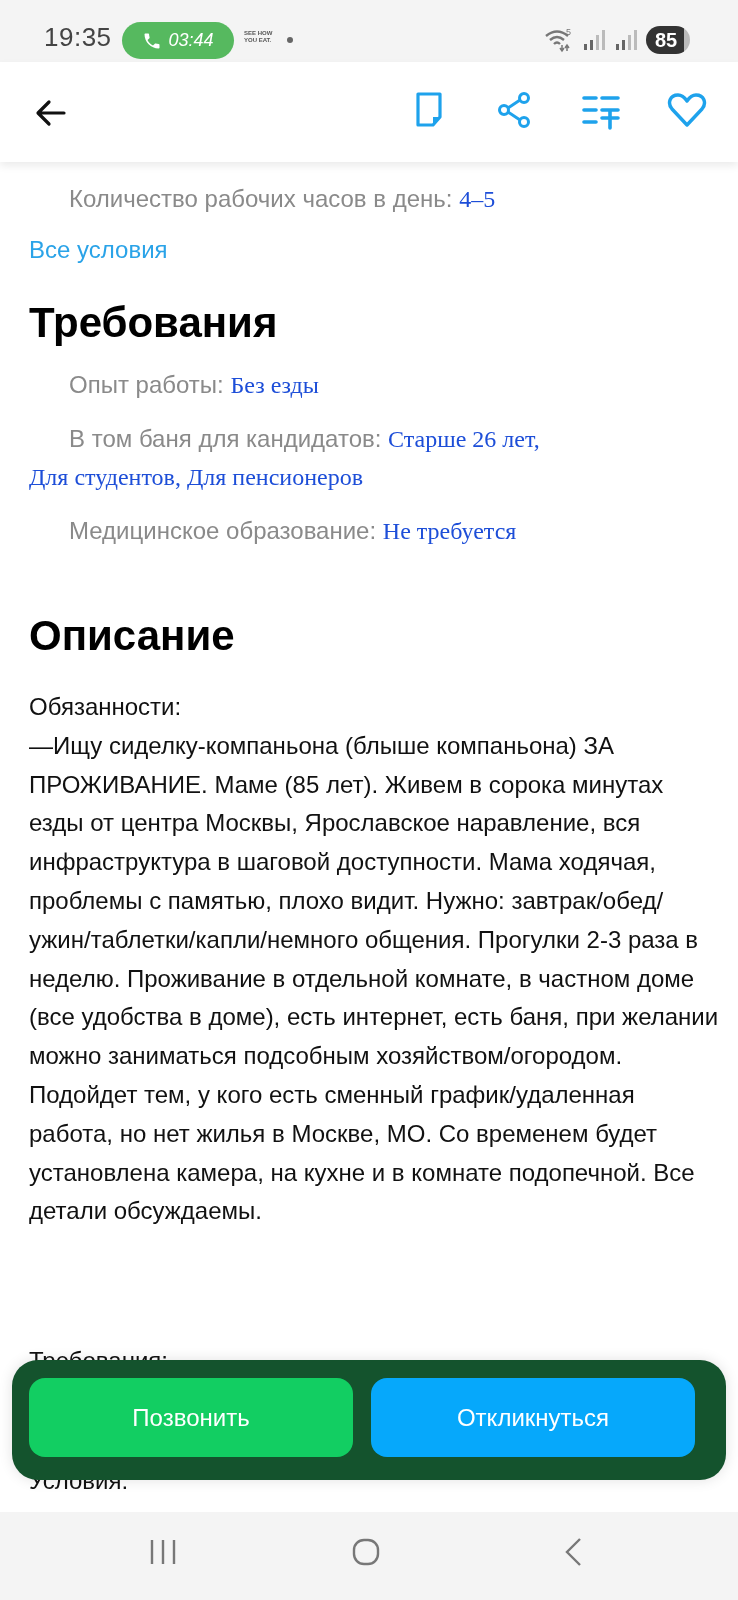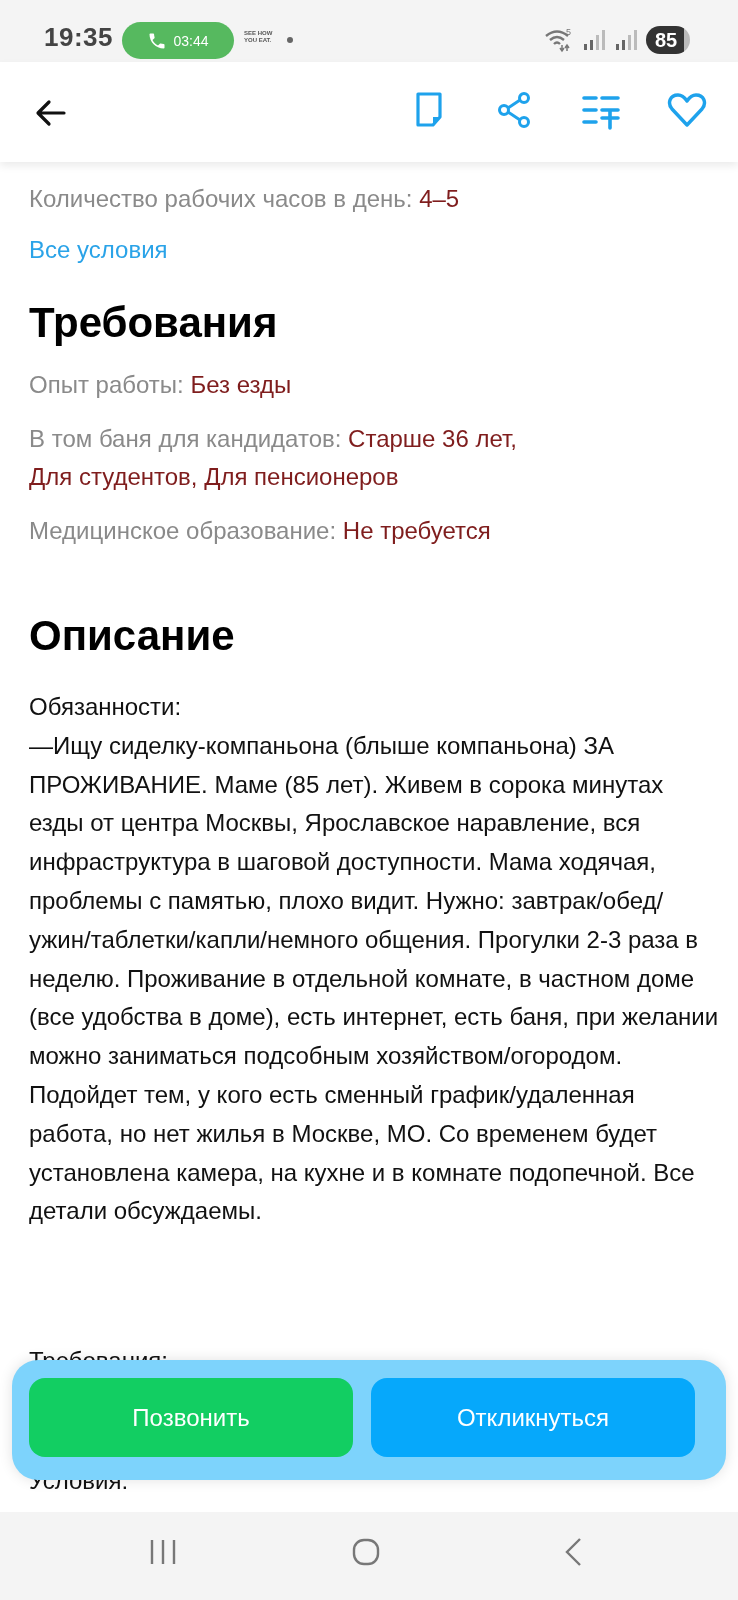--- a/index.html
+++ b/index.html
@@ -6,26 +6,26 @@
   body {
     width: 738px; height: 1600px; overflow: hidden; position: relative;
     background: #ffffff;
     font-family: "Liberation Sans", "DejaVu Sans", sans-serif;
     color: #111;
   }
   .statusbar {
     position: absolute; top: 0; left: 0; width: 738px; height: 62px;
     background: #f4f4f4; display: flex; align-items: center;
   }
-  .sb-time { position: absolute; left: 44px; top: 22px; font-size: 26px; color: #444; font-weight: 700; letter-spacing: 0.5px; }
+  .sb-time { position: absolute; left: 44px; top: 22px; font-size: 26px; color: #444; font-weight: 400; letter-spacing: 0.5px; }
   .sb-call {
     position: absolute; left: 122px; top: 22px; width: 112px; height: 37px;
     background: #56b95f; border-radius: 19px; color: #fff;
     display: flex; align-items: center; justify-content: center; gap: 6px;
-    font-size: 14px; font-weight: 500;
+    font-size: 18px; font-weight: 500; font-style: italic;
   }
   .sb-call svg { width: 20px; height: 20px; }
   .sb-mini { position: absolute; left: 244px; top: 30px; font-size: 6px; line-height: 7px; color: #555; font-weight: 700; }
   .sb-dot { position: absolute; left: 287px; top: 37px; width: 6px; height: 6px; border-radius: 50%; background: #666; }
   .sb-right { position: absolute; right: 48px; top: 26px; display: flex; align-items: center; gap: 8px; }
   .sb-right svg { display: block; }
   .battery {
     width: 44px; height: 28px; border-radius: 14px;
     background: linear-gradient(90deg, #333 0 86%, #bbb 86% 100%);
     color: #fff; font-size: 20px; font-weight: 700;
@@ -33,28 +33,28 @@
   }
   .appbar {
     position: absolute; top: 62px; left: 0; width: 738px; height: 100px;
     background: #fff; box-shadow: 0 4px 8px rgba(0,0,0,0.08);
     z-index: 3;
   }
   .appbar .back { position: absolute; left: 34px; top: 34px; width: 34px; height: 34px; }
   .appbar .icon { position: absolute; top: 28px; width: 40px; height: 40px; }
   .content { position: absolute; top: 162px; left: 0; width: 738px; height: 1350px; overflow: hidden; }
   .row { position: absolute; left: 29px; font-size: 24px; line-height: 38px; white-space: nowrap; }
-  .lbl { color: #8a8a8a; }
-  .val { color: #7f1d1d; }
+  .lbl { color: #8a8a8a; margin-left: 40px; }
+  .val { color: #1d4ed8; font-family: Liberation Serif, serif; }
   .link { color: #2aa3e8; }
   .h2 { position: absolute; left: 29px; font-size: 42px; font-weight: 700; color: #000; }
   .desc { position: absolute; left: 29px; top: 526px; width: 690px; font-size: 24px; line-height: 38.8px; color: #111; white-space: pre-line; }
   .actions {
     position: absolute; left: 12px; top: 1360px; width: 714px; height: 120px;
-    background: #7dd3fc; border-radius: 26px; box-shadow: 0 0 14px rgba(0,0,0,0.12); z-index: 4;
+    background: #14532d; border-radius: 26px; box-shadow: 0 0 14px rgba(0,0,0,0.12); z-index: 4;
   }
   .btn {
     position: absolute; top: 18px; height: 79px; border-radius: 16px;
     color: #fff; font-size: 24px; display: flex; align-items: center; justify-content: center;
   }
   .btn-call { left: 17px; width: 324px; background: #12ce62; }
   .btn-apply { left: 359px; width: 324px; background: #06a8fb; }
   .navbar {
     position: absolute; left: 0; top: 1512px; width: 738px; height: 88px; background: #f4f4f4; z-index: 5;
   }
@@ -129,21 +129,21 @@
   <div class="row link" style="top:69px">Все условия</div>
 
   <div class="h2" style="top:137px">Требования</div>
 
   <div class="row" style="top:204px">
     <span class="lbl">Опыт работы:</span>
     <span class="val">Без езды</span>
   </div>
   <div class="row" style="top:258px">
     <span class="lbl">В том баня для кандидатов:</span>
-    <span class="val">Старше 36 лет,</span>
+    <span class="val">Старше 26 лет,</span>
   </div>
   <div class="row" style="top:350px">
     <span class="lbl">Медицинское образование:</span>
     <span class="val">Не требуется</span>
   </div>
   <div class="row val" style="top:296px">Для студентов, Для пенсионеров</div>
 
   <div class="h2" style="top:450px">Описание</div>
   <div class="desc">Обязанности:
 —Ищу сиделку-компаньона (блыше компаньона) ЗА ПРОЖИВАНИЕ. Маме (85 лет). Живем в сорока минутах езды от центра Москвы, Ярославское наравление, вся инфраструктура в шаговой доступности. Мама ходячая, проблемы с памятью, плохо видит. Нужно:  завтрак/обед/ужин/таблетки/капли/немного общения. Прогулки 2-3 раза в неделю. Проживание в отдельной комнате, в частном доме (все удобства в доме), есть интернет, есть баня, при желании можно заниматься подсобным хозяйством/огородом. Подойдет тем, у кого есть сменный график/удаленная работа, но нет жилья в Москве, МО. Со временем будет установлена камера, на кухне и в комнате подопечной. Все детали обсуждаемы.</div>

